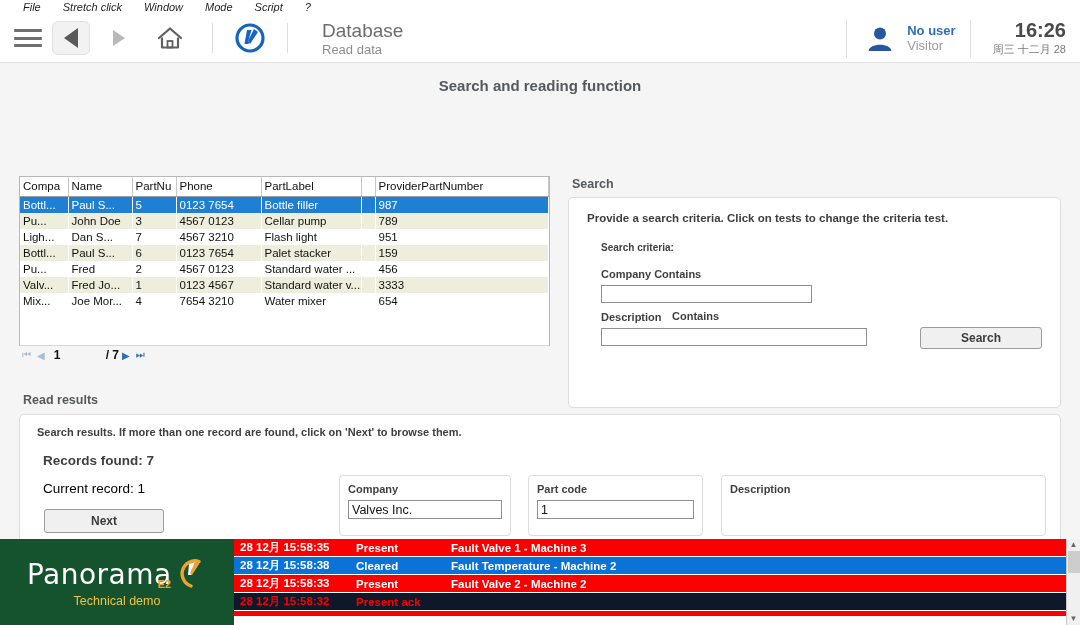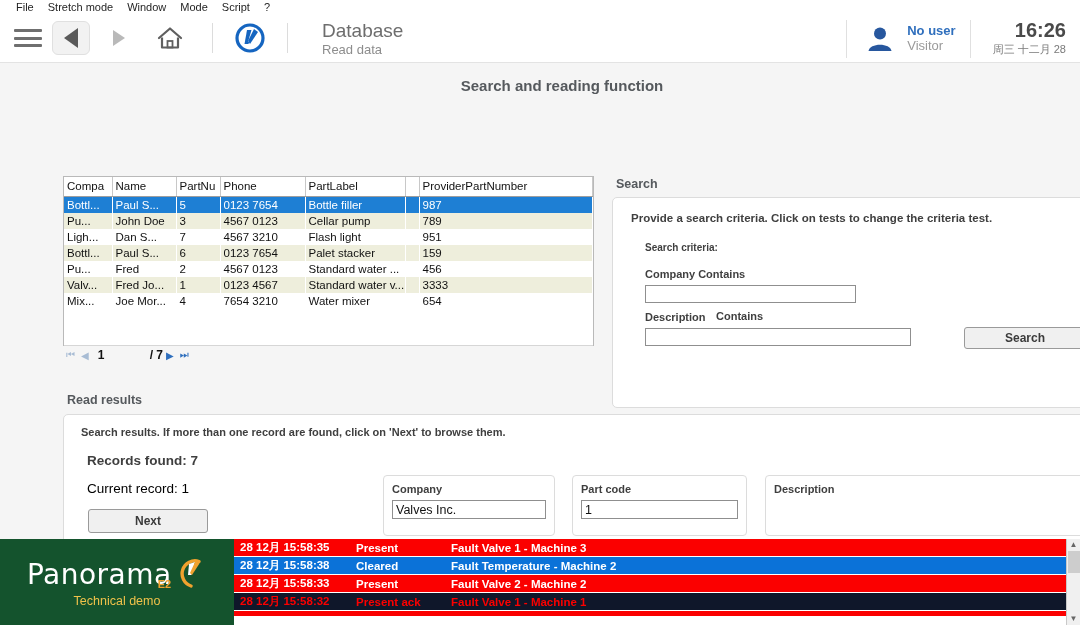--- a/index.html
+++ b/index.html
@@ -11,22 +11,23 @@
     font-family: "Liberation Sans", sans-serif;
     -webkit-font-smoothing: antialiased;
   }
 
   
   .menubar {
     height: 15px;
     background: #ffffff;
     display: flex;
     align-items: center;
-    padding-left: 9px;
-    gap: 0px;
+    padding-left: 16px;
+    gap: 8px;
+    font-style: italic;
   }
   .menubar .mi {
     font-size: 11px;
     color: #1f1f1f;
     padding: 0 7px;
     line-height: 15px;
     white-space: nowrap;
     cursor: default;
   }
 
@@ -79,21 +80,21 @@
   .userblock { display:flex; align-items:center; padding: 0 14px 0 18px; border-left: 1px solid #e0e0e0; height: 38px;}
   .avatar { width: 30px; height: 30px; margin-right: 12px; }
   .userlines { line-height: 1.15; }
   .user-name { font-size: 13px; color: #2f6fbd; font-weight: bold; }
   .user-role { font-size: 13px; color: #9a9a9a; }
   .clockblock { padding: 0 14px 0 22px; border-left: 1px solid #e0e0e0; text-align: right; height: 38px;}
   .clock-time { font-size: 20px; font-weight: bold; color: #4a4a4a; line-height: 1.05; }
   .clock-date { font-size: 11px; color: #7a7a7a; margin-top: 1px; }
 
   
-  .page { position: relative; height: 477px; background: #f5f5f5; margin-left: 44px; }
+  .page { position: relative; height: 477px; background: #f5f5f5; }
   .page-title {
     text-align: center;
     font-size: 15px;
     font-weight: bold;
     color: #55595d;
     padding-top: 14px;
   }
 
   
   .grid-wrap {
@@ -246,21 +247,21 @@
     display: flex; flex-direction: column; justify-content: space-between;
   }
   .as-arrow { font-size: 8px; color: #666; text-align: center; line-height: 12px; height: 12px; }
   .as-thumb { position:absolute; top:12px; left:1px; width:12px; height:22px; background:#cdcdcd; }
 </style>
 </head>
 <body>
 
 <div class="menubar" id="menubar">
     <div class="mi">File</div>
-    <div class="mi">Stretch mode</div>
+    <div class="mi">Stretch click</div>
     <div class="mi">Window</div>
     <div class="mi">Mode</div>
     <div class="mi">Script</div>
     <div class="mi">?</div>
   </div>
 
 <div class="toolbar">
   <div class="tb-left">
     <div class="hamburger">
       <span></span>
@@ -483,21 +484,20 @@
           <div class="al-msg">Fault Temperature - Machine 2</div>
         </div>
         <div class="alarm-row a-red">
           <div class="al-time">28 12月 15:58:33</div>
           <div class="al-state">Present</div>
           <div class="al-msg">Fault Valve 2 - Machine 2</div>
         </div>
         <div class="alarm-row a-white">
           <div class="al-time">28 12月 15:58:32</div>
           <div class="al-state">Present ack</div>
-          <div class="al-msg">Fault Valve 1 - Machine 1</div>
         </div>
         <div class="alarm-row a-red" style="height: 6px;"></div>
       </div>
     <div class="alarm-scroll">
       <div class="as-arrow">▲</div>
       <div class="as-thumb"></div>
       <div class="as-arrow">▼</div>
     </div>
   </div>
 </div>

